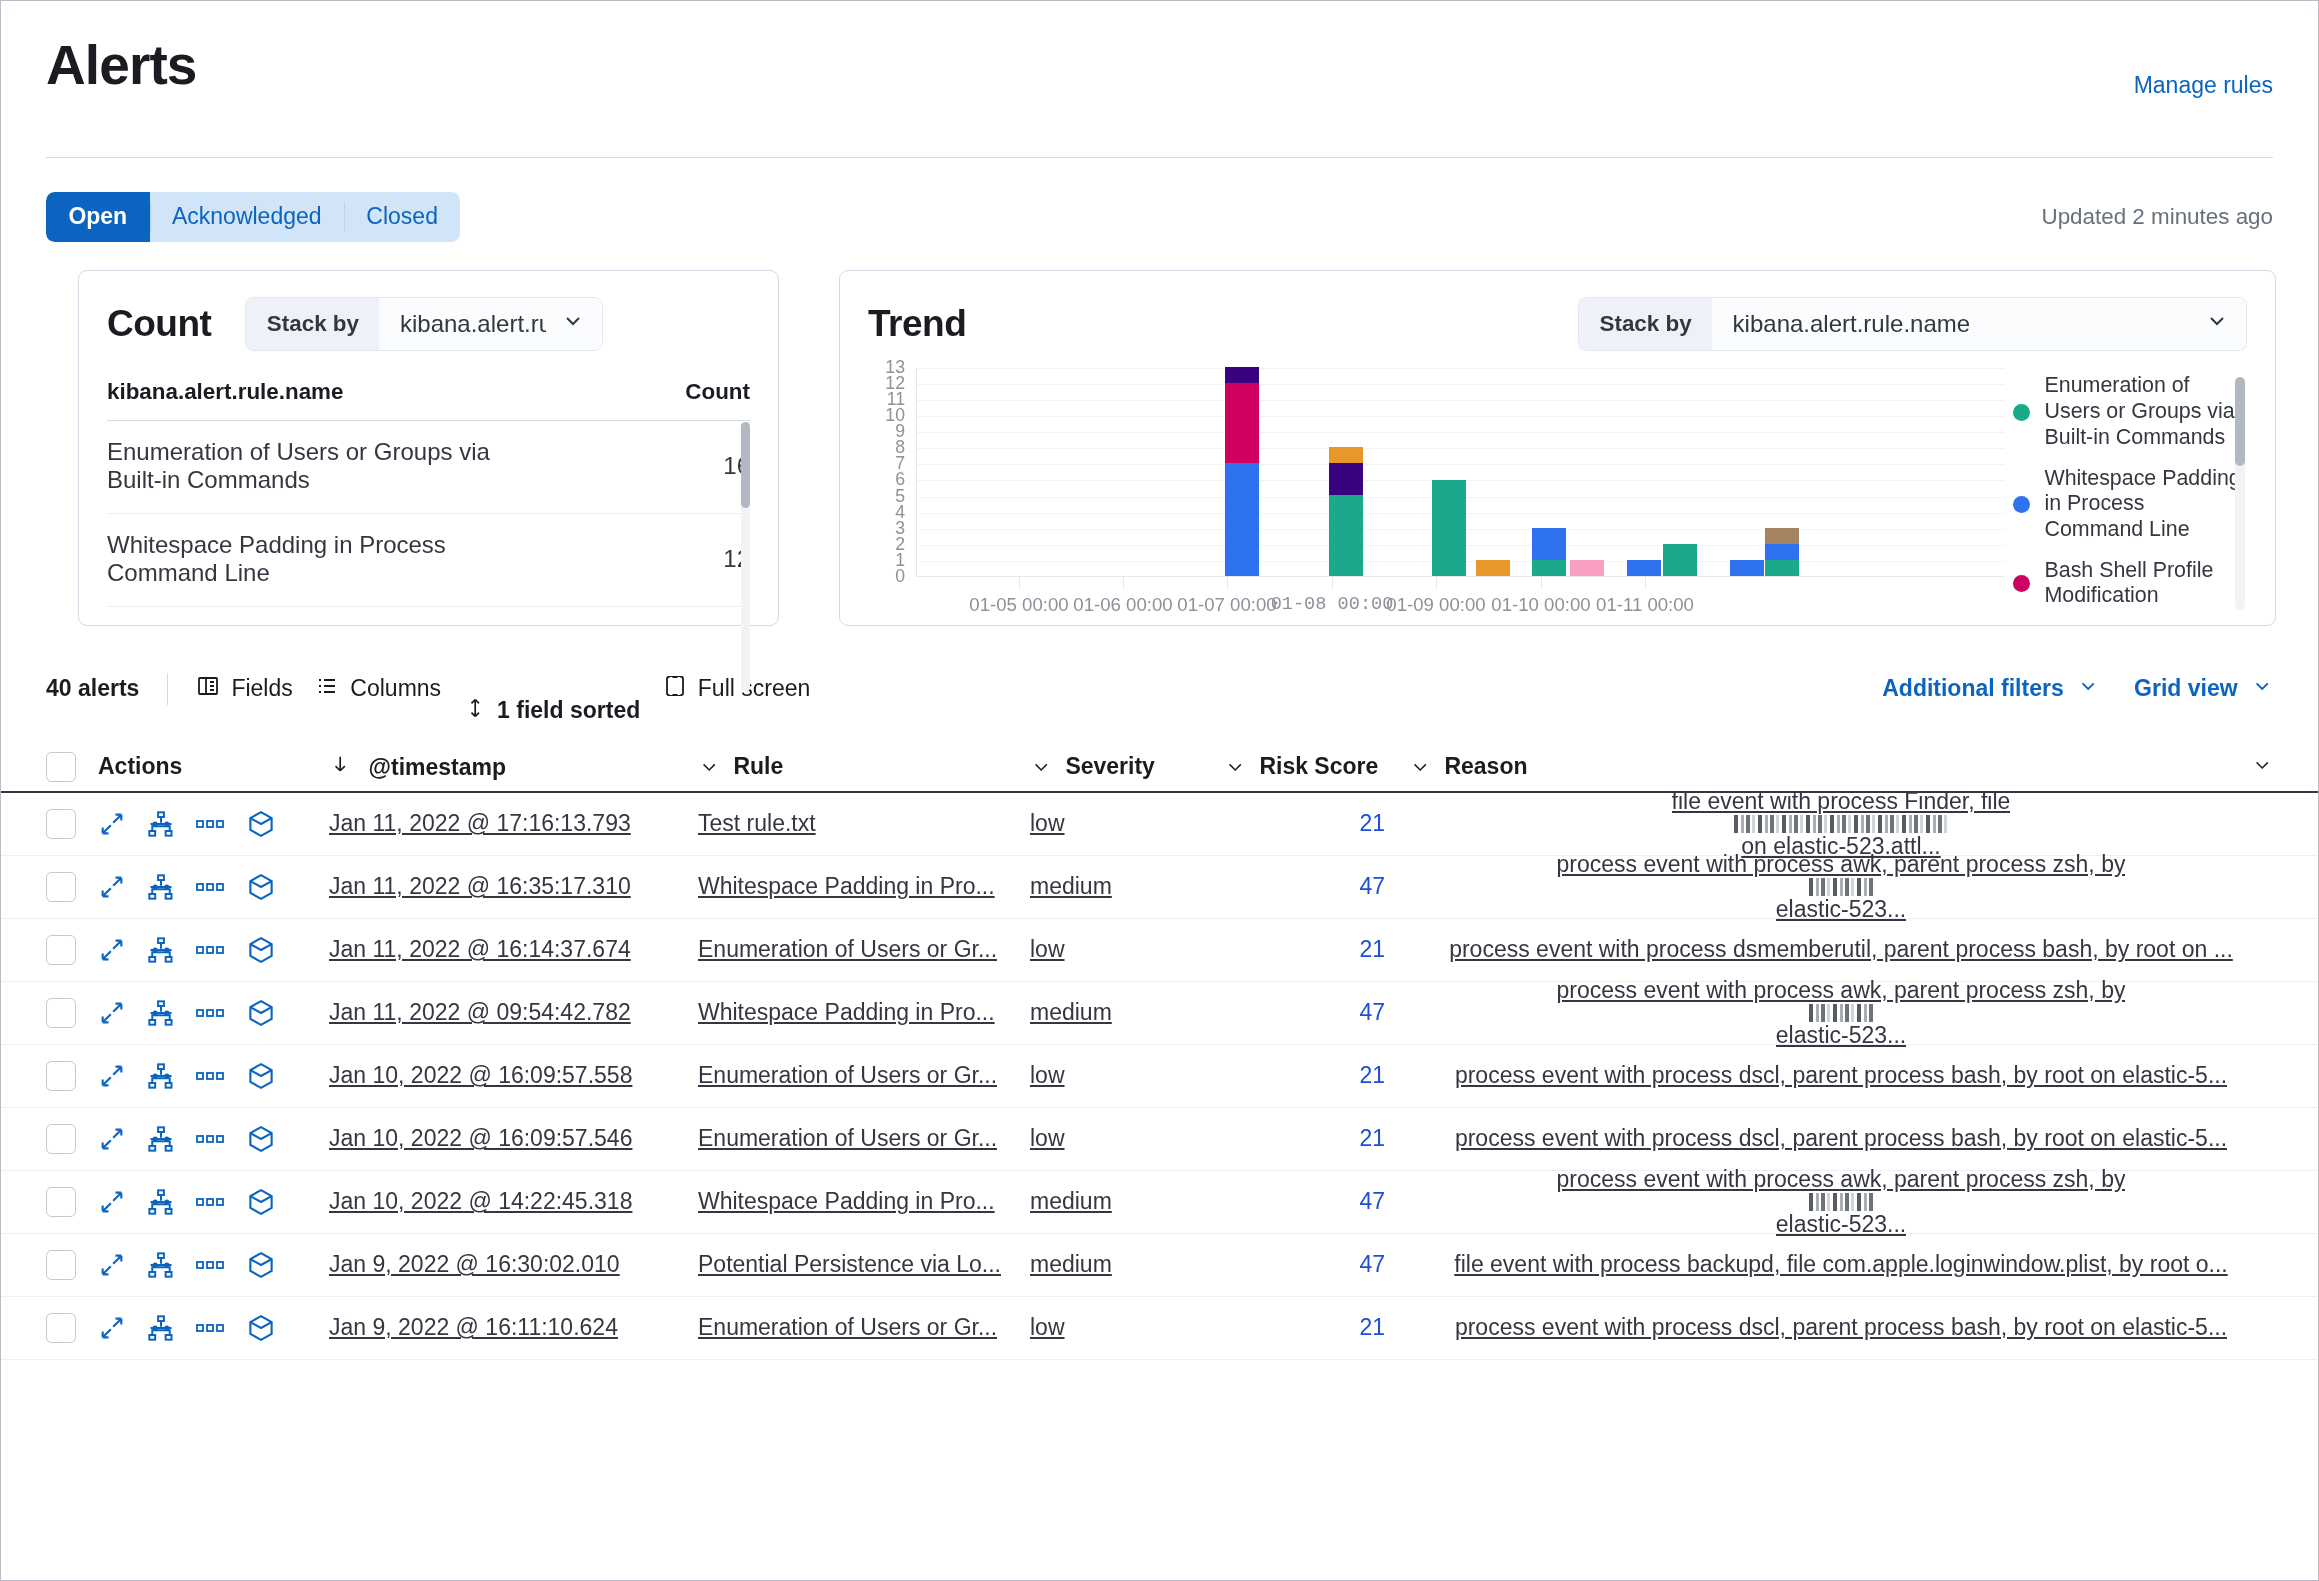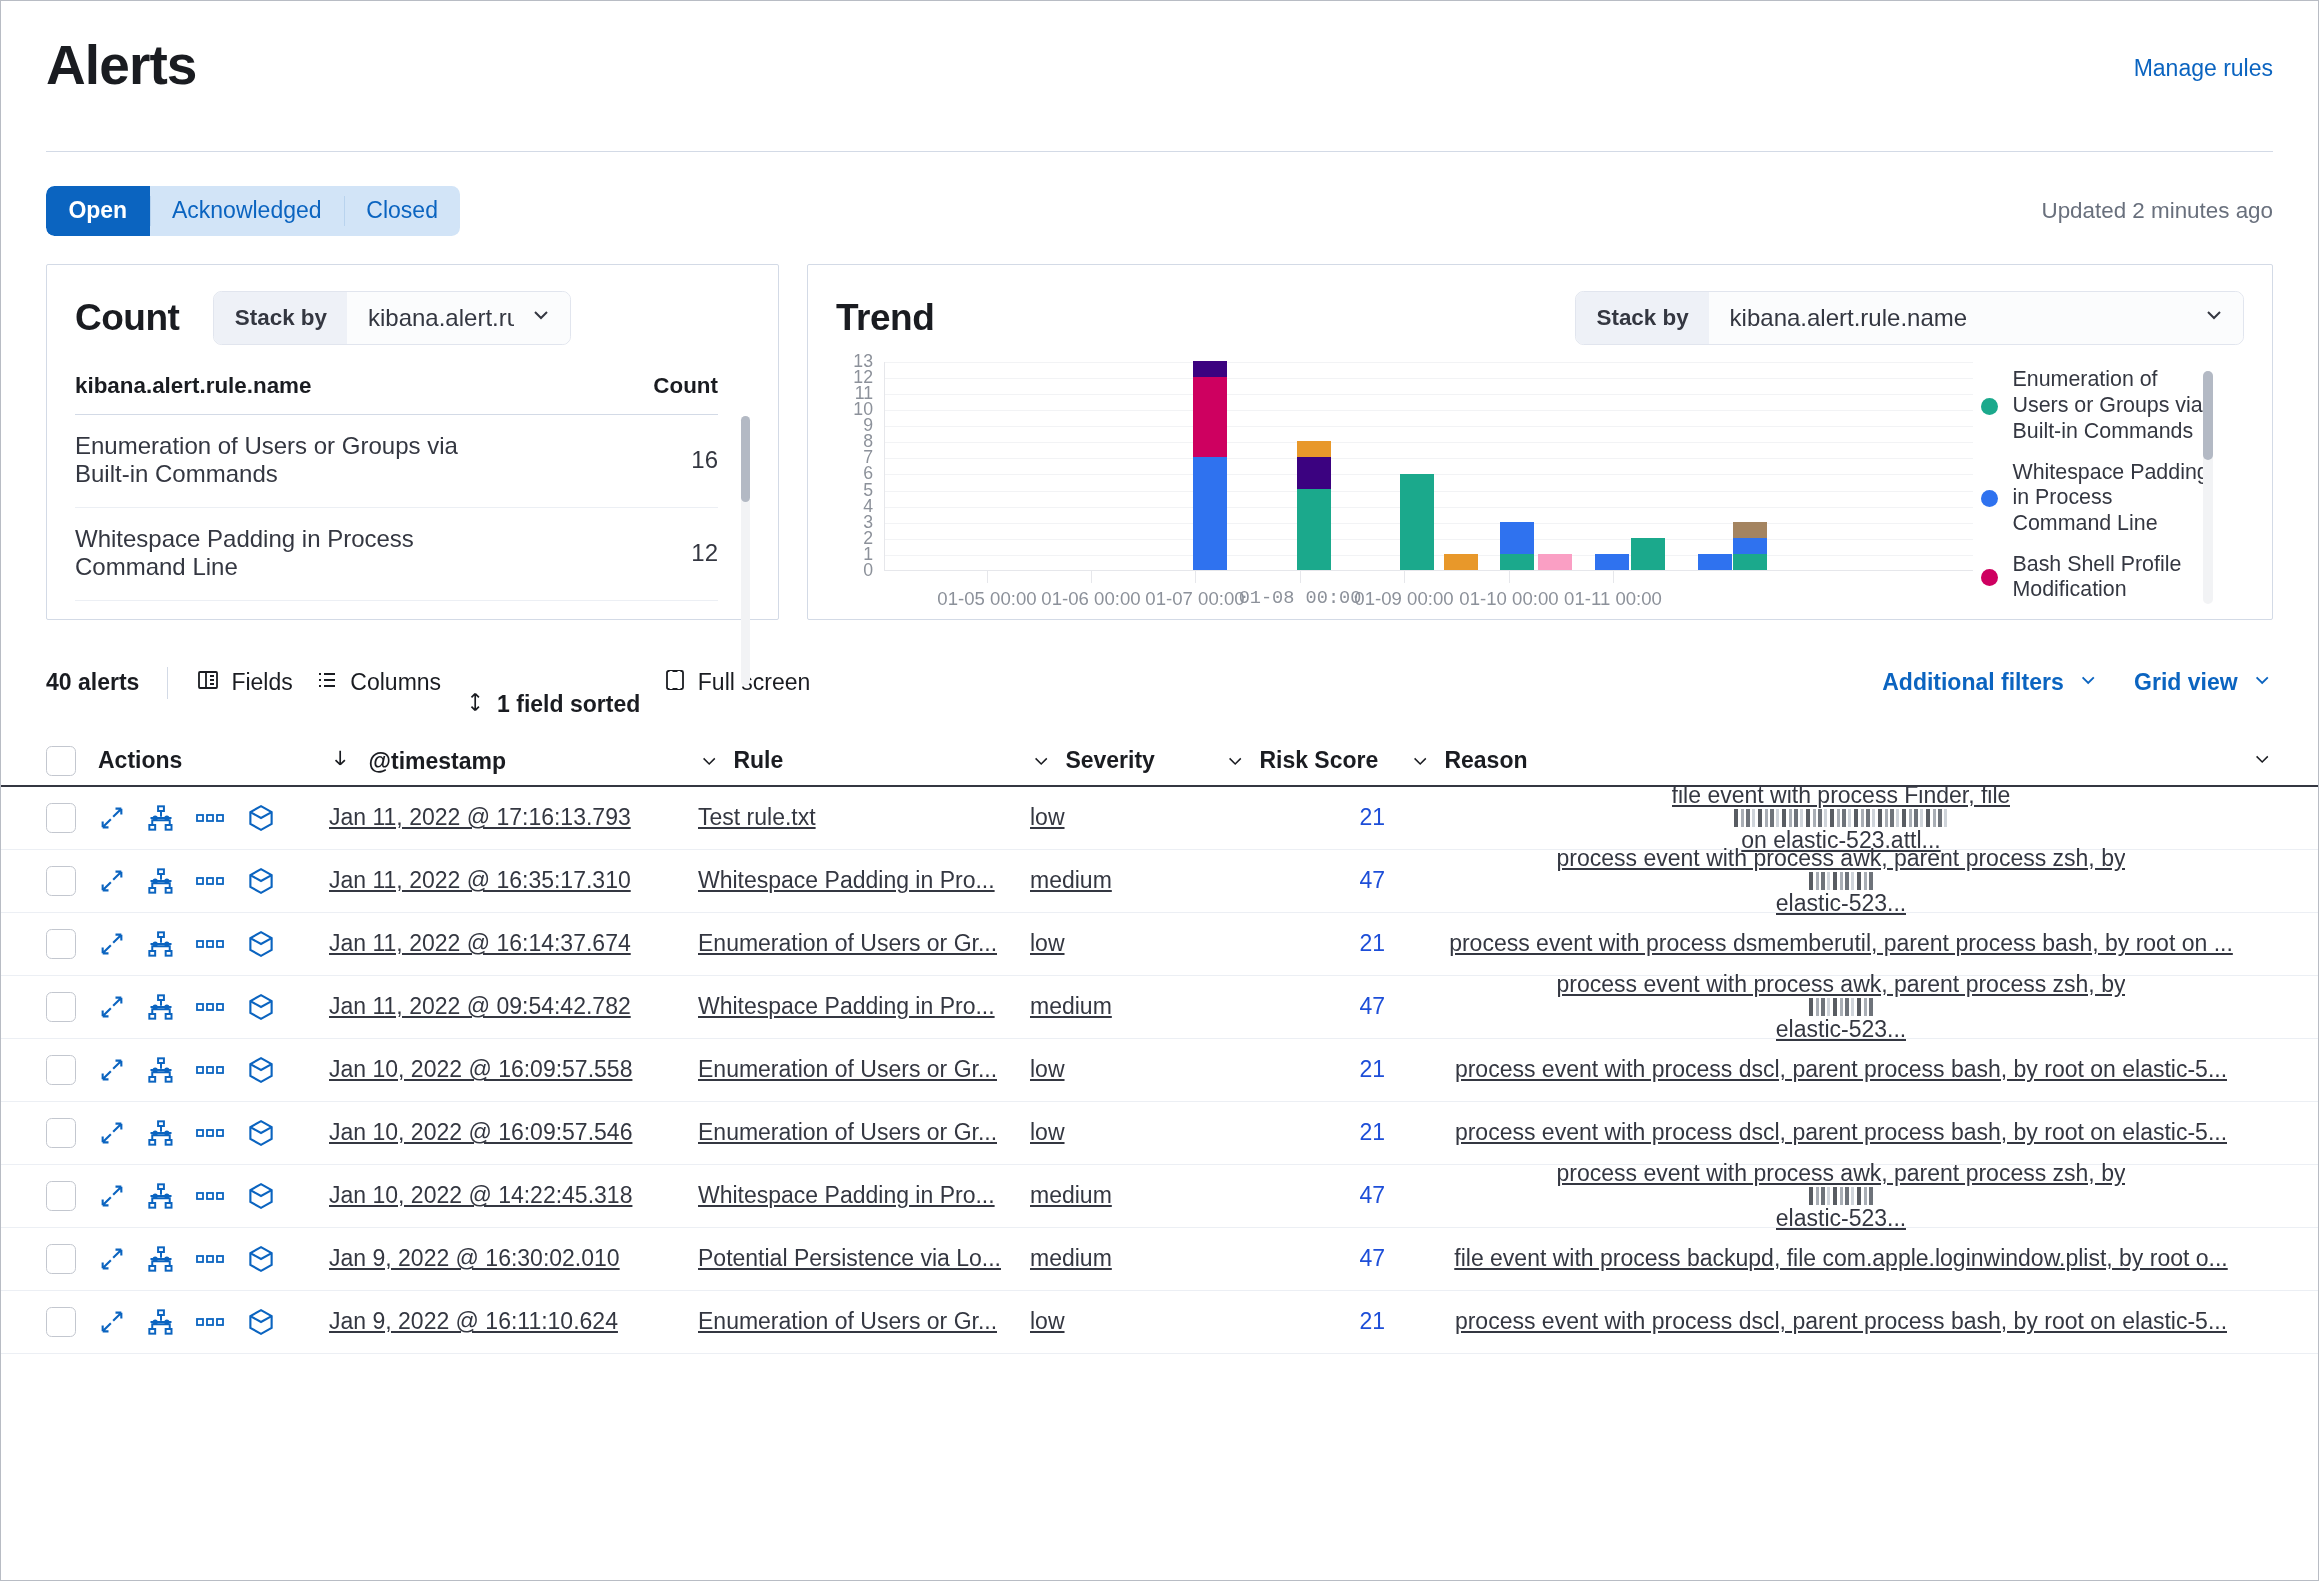--- a/index.html
+++ b/index.html
@@ -22,21 +22,21 @@
   .header {
     display: flex; align-items: flex-start; justify-content: space-between;
     padding: 37px 45px 0 45px;
     text-align: center;
   }
   .page-title {
     font-size: 55px; font-weight: 700; letter-spacing: -0.9px;
     color: #1a1c21; line-height: 1.0;
   }
   .manage-rules {
-    font-size: 23px; color: #0b64c0; cursor: pointer; margin-top: 17px;
+    font-size: 23px; color: #0b64c0; cursor: pointer; margin-top: 34px;
     font-weight: 400;
   }
   .hr {
     margin: 58px 45px 0 45px; height: 0.9px; background: #d3dae6;
   }
 
   
   .tabs-row {
     display: flex; align-items: center; justify-content: space-between;
     padding: 34px 45px 0 45px;
@@ -62,21 +62,21 @@
   .tab.active::before { display: none; }
   .updated {
     font-size: 22.4px; color: #69707d;
   }
 
   
   .panels {
     display: flex; gap: 28px; padding: 28px 45px 0 45px;
   }
   .panel {
-    border: 0.9px solid #d3dae6; border-radius: 2px; background: #fff;
+    border: 0.9px solid #d3dae6; border-radius: 9px; background: #fff; margin-left: 32px;
   }
   .panel-count { width: 733px; height: 356px; padding: 26px 28px 0 28px; }
   .panel-trend { flex: 1; height: 356px; padding: 26px 28px 0 28px; }
 
   .panel-head { display: flex; align-items: center; }
   .panel-title {
     font-size: 37px; font-weight: 700; color: #1a1c21; letter-spacing: -0.5px;
   }
   .stackby {
     display: flex; align-items: stretch; height: 54px;

